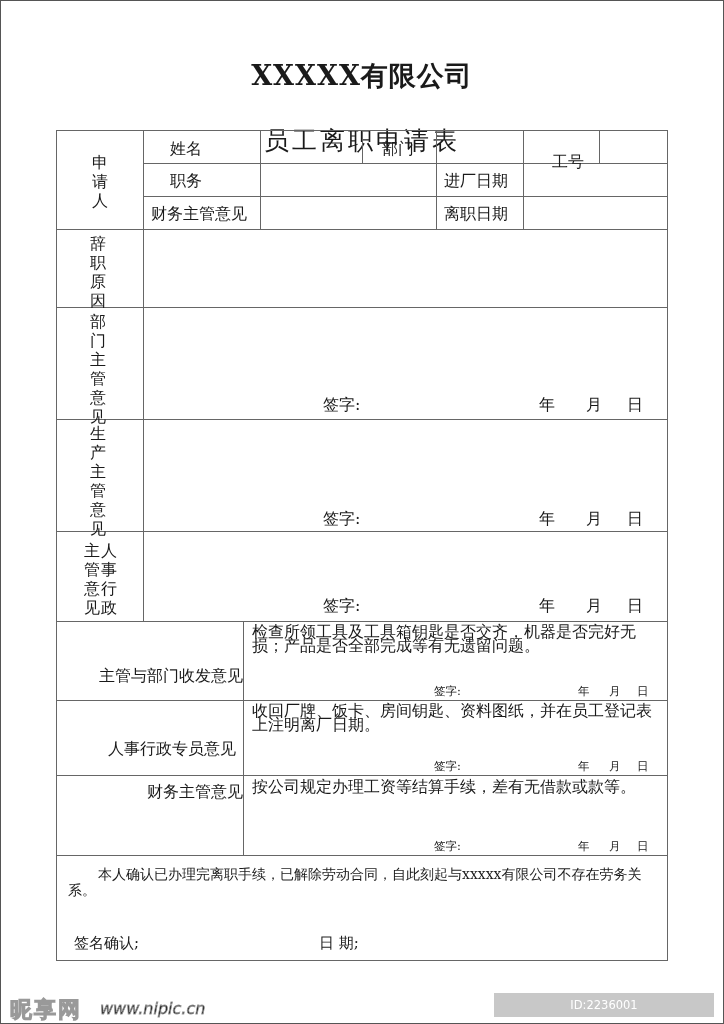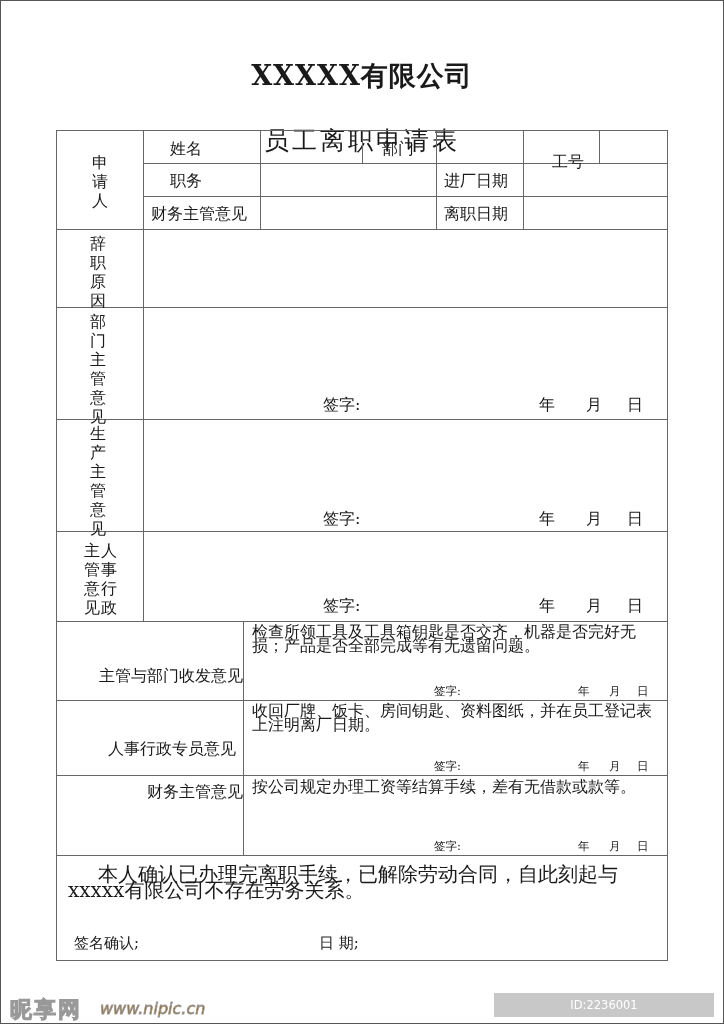--- a/index.html
+++ b/index.html
@@ -11,21 +11,21 @@
   .ln { position:absolute; background:#666; }
   .h { height:1px; }
   .v { width:1px; }
   .t { position:absolute; font-size:16px; white-space:nowrap; }
   .c { text-align:right; }
   .vert { position:absolute; font-size:16px; line-height:19px; text-align:center; width:20px; }
   .small { font-size:11.5px; }
   .para { position:absolute; font-size:16px; line-height:14px; }
   .wm-logo { position:absolute; left:10px; top:995px; font-size:22px; color:#fff;
     -webkit-text-stroke:1px #999; font-weight:bold; letter-spacing:2px; font-family:"DejaVu Sans",sans-serif; }
-  .wm-url { position:absolute; left:100px; top:999px; font-size:16px; color:#a16207; -webkit-text-stroke:0.8px #999;
+  .wm-url { position:absolute; left:100px; top:999px; font-size:16px; color:#000000; -webkit-text-stroke:0.8px #999;
     font-style:italic; font-family:"DejaVu Sans",sans-serif; }
   .wm-id { position:absolute; left:494px; top:993px; width:220px; height:24px; background:#c8c8c8; color:#fff;
     font-size:11.5px; line-height:24px; text-align:center; font-family:"DejaVu Sans",sans-serif; }
 </style>
 </head>
 <body>
 
 <div class="frame"></div>
 
 <div class="title1">XXXXX有限公司</div>
@@ -146,21 +146,21 @@
 <div class="t small" style="left:609px;top:759px">月</div>
 <div class="t small" style="left:637px;top:759px">日</div>
 
 <div class="t c" style="left:57px;top:782px;width:186px">财务主管意见</div>
 <div class="para" style="left:252px;top:780px;width:410px">按公司规定办理工资等结算手续，差有无借款或款等。</div>
 <div class="t small" style="left:434px;top:839px">签字:</div>
 <div class="t small" style="left:578px;top:839px">年</div>
 <div class="t small" style="left:609px;top:839px">月</div>
 <div class="t small" style="left:637px;top:839px">日</div>
 
-<div class="para" style="left:68px;top:866px;width:590px;font-size:20px;line-height:16px;text-indent:30px">本人确认已办理完离职手续，已解除劳动合同，自此刻起与xxxxx有限公司不存在劳务关系。</div>
+<div class="para" style="left:68px;top:866px;width:590px;font-size:14px;line-height:16px;text-indent:30px">本人确认已办理完离职手续，已解除劳动合同，自此刻起与xxxxx有限公司不存在劳务关系。</div>
 <div class="t" style="left:74px;top:934px;font-size:15px">签名确认;</div>
 <div class="t" style="left:174px;top:930px;width:120px;height:22px"></div>
 <div class="t" style="left:319px;top:934px;font-size:15px">日  期;</div>
 <div class="t" style="left:380px;top:930px;width:150px;height:22px"></div>
 
 <div class="wm-logo">昵享网</div>
 <div class="wm-url">www.nipic.cn</div>
 <div class="wm-id">ID:2236001 NO:20221212180118892104</div>
 
 </body></html>

